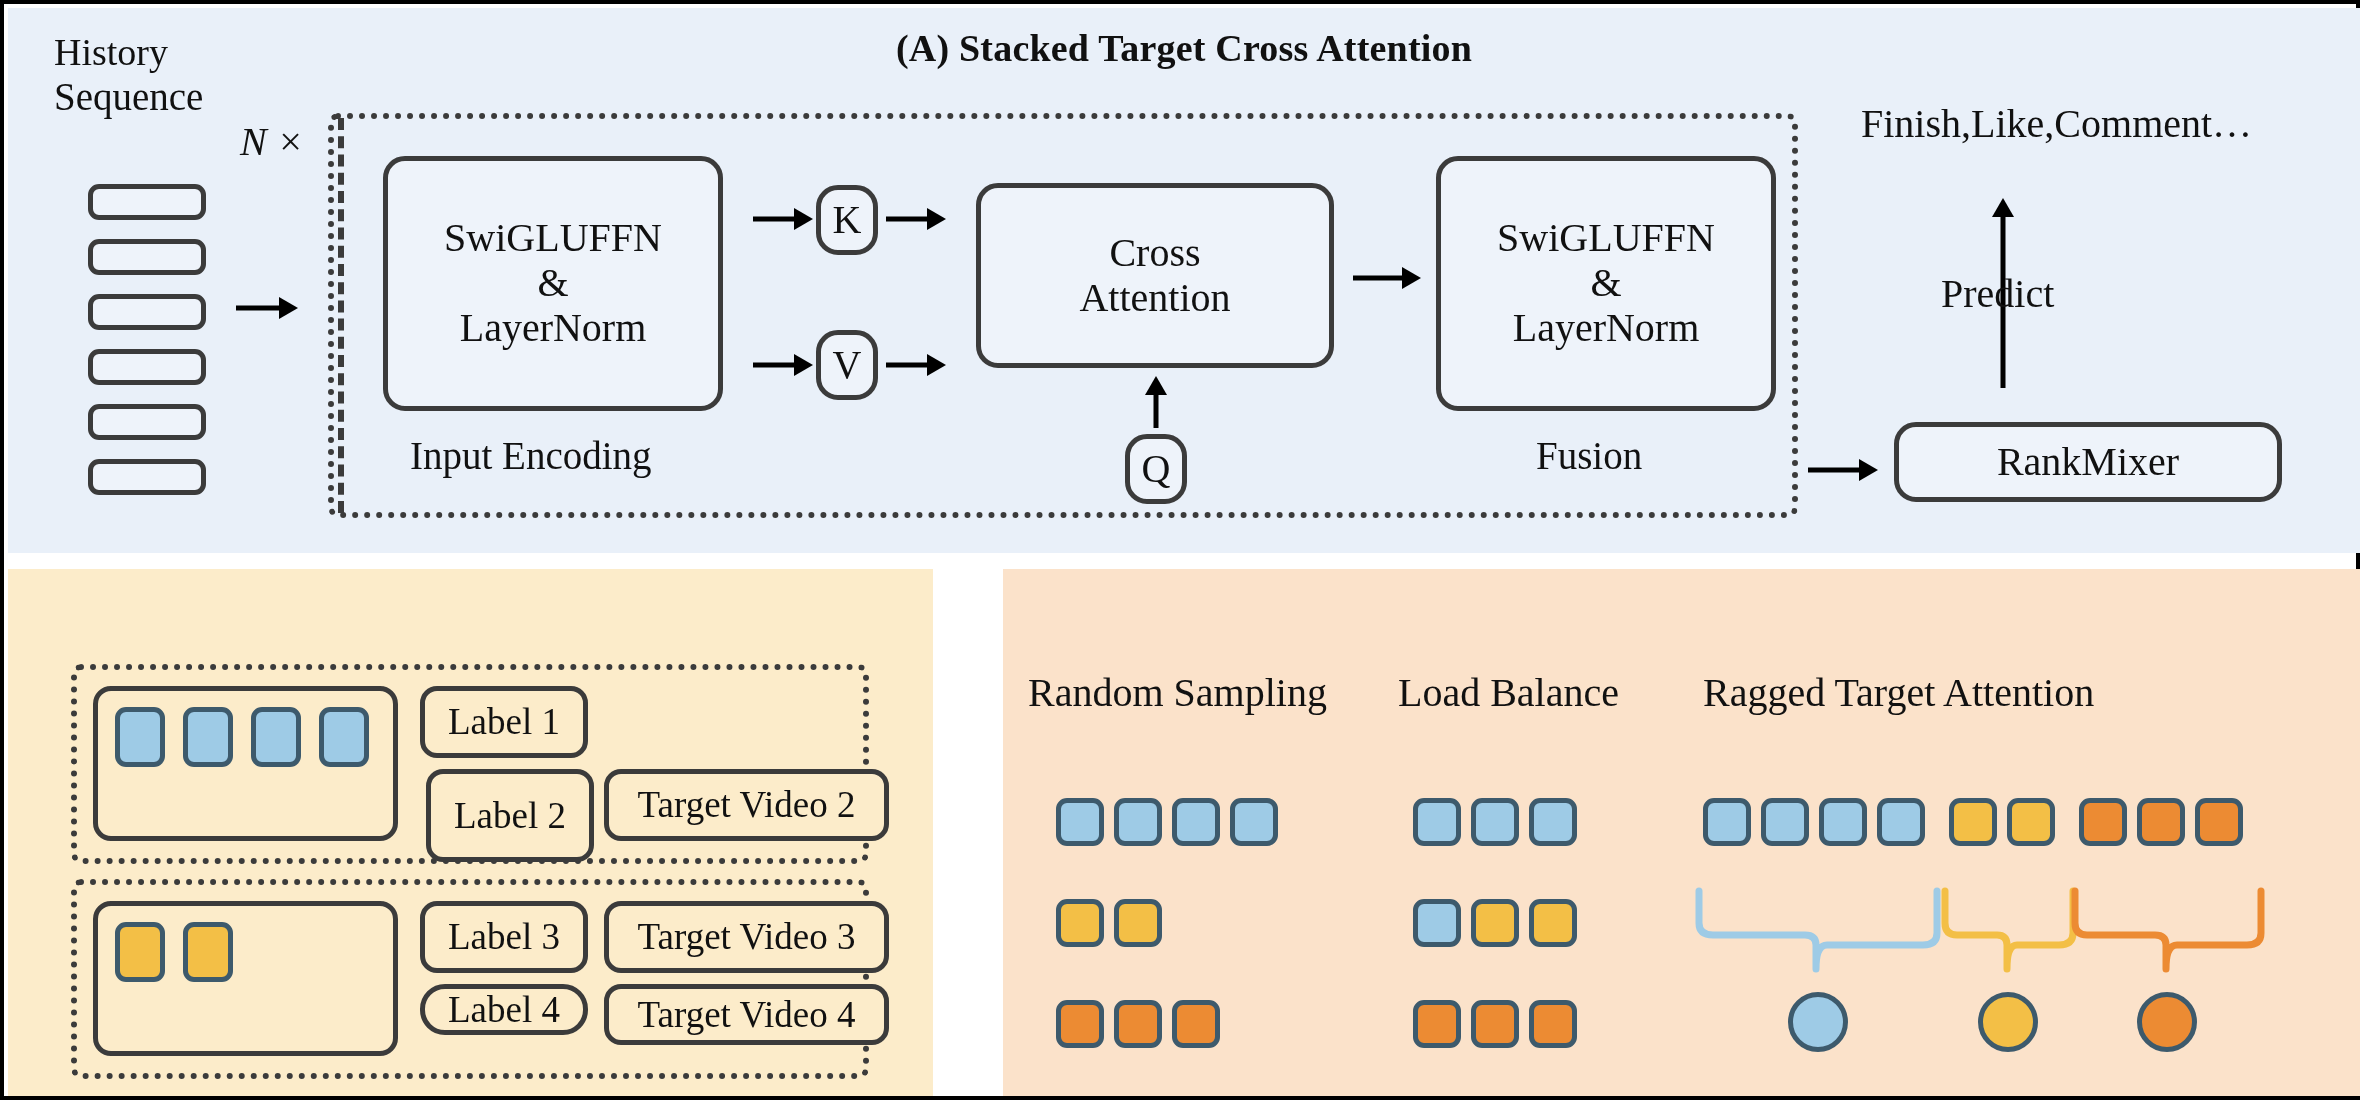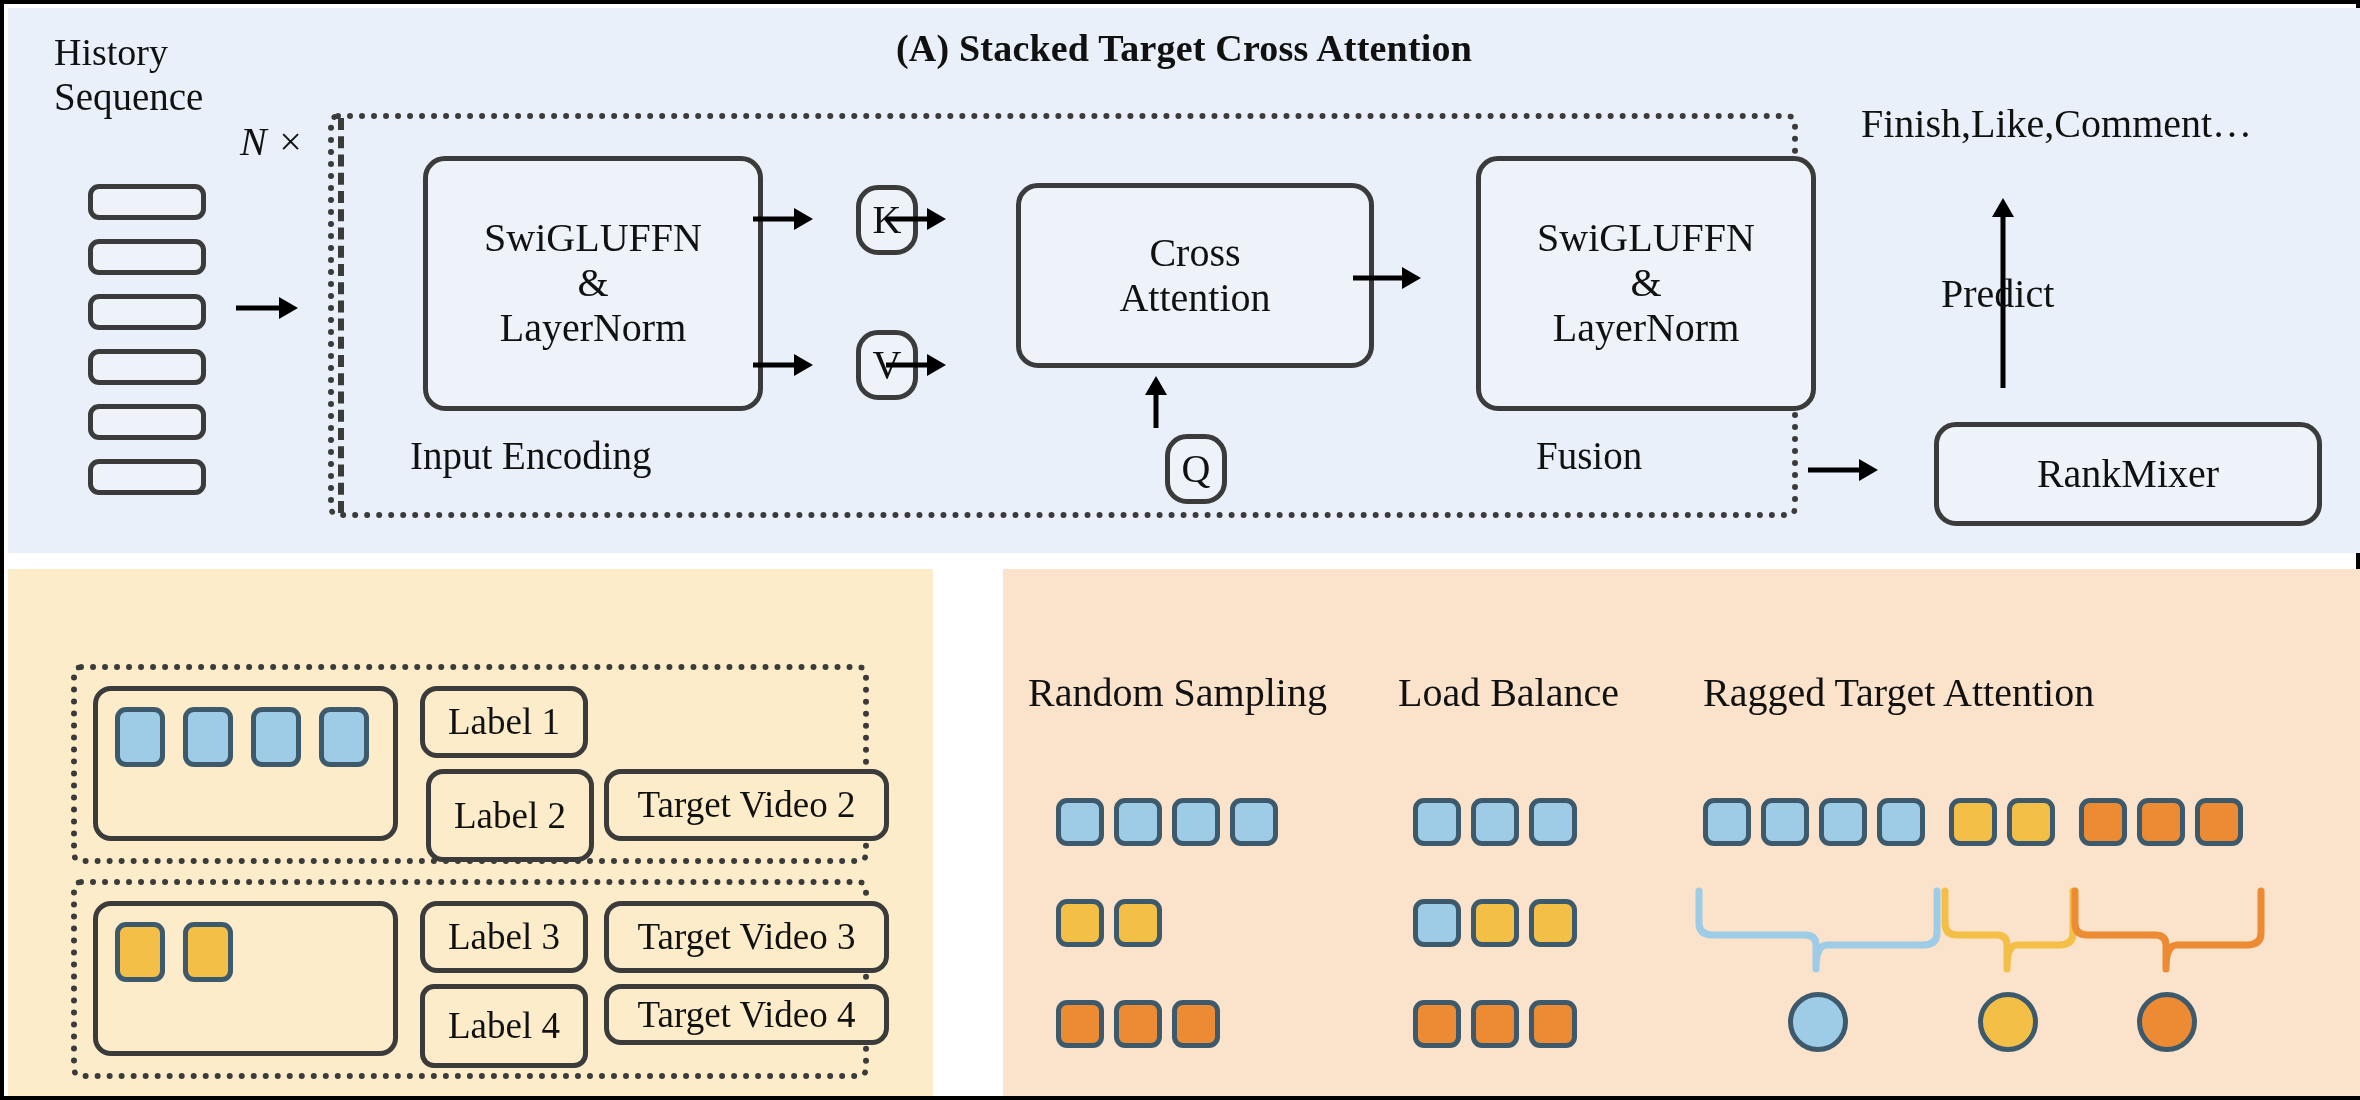--- a/index.html
+++ b/index.html
@@ -13,21 +13,21 @@
   #panelC{left:999px;top:565px;width:1357px;height:527px;background:#fbe2ca;}
 
   .panel-title{position:absolute;font-weight:bold;font-size:38px;letter-spacing:.2px;white-space:nowrap;text-align:center;}
   #titleA{left:0;top:18px;width:2352px;}
   #titleB{left:0;top:18px;width:925px;}
   #titleC{left:0;top:18px;width:1357px;}
 
   
   .rbox{position:absolute;box-sizing:border-box;border:5px solid #3b3b3b;border-radius:22px;
         display:flex;align-items:center;justify-content:center;text-align:center;line-height:1.12;}
-  .rbox.lite{background:#eef3fa;margin-left:40px;}
+  .rbox.lite{background:#eef3fa;}
   .rbox.cream{background:#fcecca;}
   .dotted{position:absolute;box-sizing:border-box;border:6px dotted #3b3b3b;border-radius:10px;background:transparent;}
   .dashedv{position:absolute;box-sizing:border-box;border-left:6px dashed #3b3b3b;}
   .plabel{position:absolute;font-size:37px;white-space:nowrap;}
   .histbar{position:absolute;box-sizing:border-box;border:5px solid #3b3b3b;border-radius:11px;background:#eef3fa;}
 
   
   .arrow-r{position:absolute;height:0;}
   .arrow-r .shaft{position:absolute;left:0;top:50%;height:5px;background:#000;transform:translateY(-50%);}
   .arrow-r .head{position:absolute;top:50%;transform:translateY(-50%);width:0;height:0;
@@ -130,21 +130,21 @@
       <span>&amp;</span>
       <span>LayerNorm</span>
     </div>
     <div class="plabel" style="left:1528px;top:425px;font-size:39px;">Fusion</div>
 
     <div class="arrow-r" style="left:1800px;top:462px;width:72px;">
       <div class="shaft" style="width:52px;"></div>
         <div class="head" style="left:51px;"></div>
     </div>
 
-    <div class="rbox lite" style="left:1886px;top:414px;width:388px;height:104px;font-size:40px;">
+    <div class="rbox lite" style="left:1886px;top:414px;width:388px;height:80px;font-size:40px;">
         <span>RankMixer</span>
       </div>
 
     <div class="arrow-u" style="left:1995px;top:190px;height:190px;">
       <div class="shaftv" style="height:175px;"></div>
         <div class="headv"></div>
     </div>
     <div class="plabel" style="left:1933px;top:262px;font-size:40px;">Predict</div>
 
     <div class="plabel" style="left:1853px;top:92px;font-size:40px;">Finish,Like,Comment…</div>
@@ -173,21 +173,21 @@
     <div class="rbox cream" style="left:85px;top:332px;width:305px;height:155px;border-radius:18px;"></div>
     <div class="bsq" style="left:107px;top:353px;background:#f3bf46;"></div>
     <div class="bsq" style="left:175px;top:353px;background:#f3bf46;"></div>
 
     <div class="rbox cream" style="left:412px;top:332px;width:168px;height:72px;font-size:37px;border-radius:17px;">
         <span>Label 3</span>
       </div>
     <div class="rbox cream" style="left:596px;top:332px;width:285px;height:72px;font-size:37px;border-radius:17px;">
         <span>Target Video 3</span>
       </div>
-    <div class="rbox cream" style="left:412px;top:415px;width:168px;height:84px;font-size:37px;border-radius:14px;">
+    <div class="rbox cream" style="left:412px;top:415px;width:168px;height:51px;font-size:37px;border-radius:25px;">
         <span>Label 4</span>
       </div>
     <div class="rbox cream" style="left:596px;top:415px;width:285px;height:61px;font-size:37px;border-radius:17px;">
         <span>Target Video 4</span>
       </div>
   </div>
 
   <div class="panel" id="panelC">
 
     <div class="sublabel" style="left:25px;top:100px;">Random Sampling</div>

